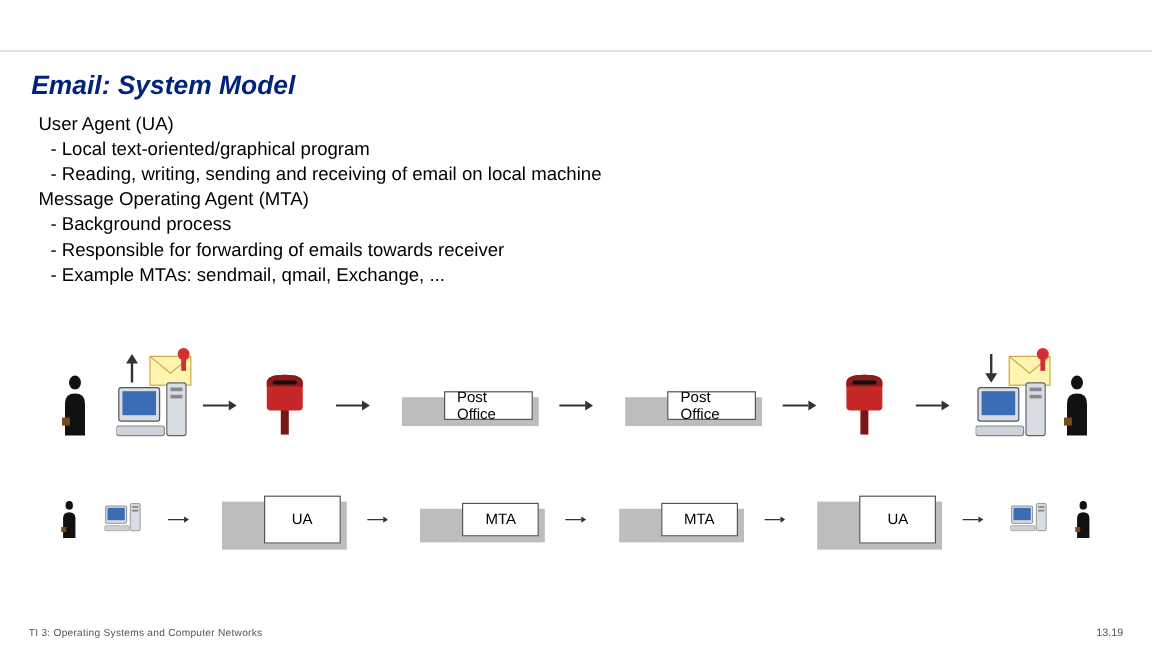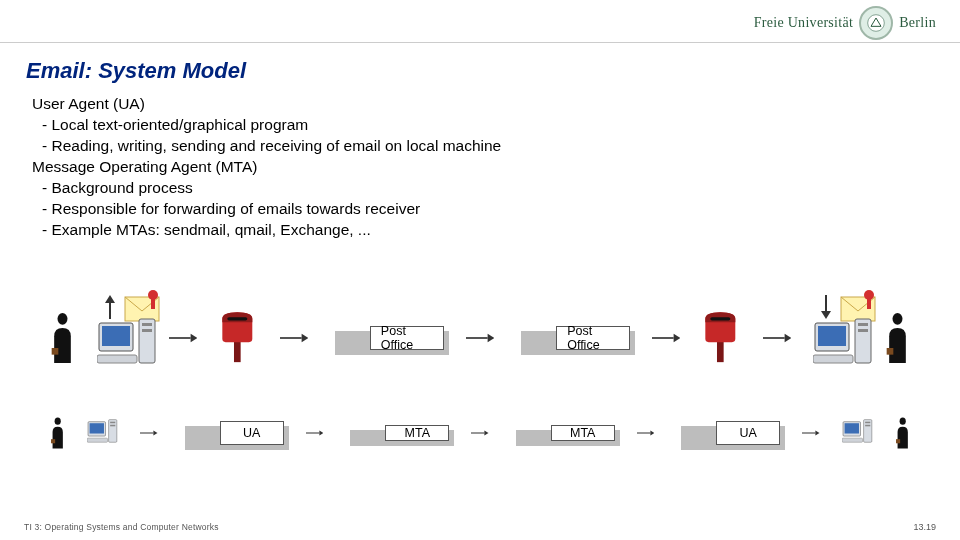--- a/index.html
+++ b/index.html
@@ -30,22 +30,22 @@
 
   .arrow { width:34px; height:14px; display:flex; align-items:center; }
   .arrow svg { width:100%; height:100%; }
 
   .box { position:relative; border:1px solid #555; background:#fff; font-size:12.5px; display:flex; align-items:center; justify-content:center; padding:5px 10px;margin-left:40px; }
   .box-wrap { position:relative; }
   .box-wrap .shadow { position:absolute; top:5px; left:5px; width:100%; height:100%; background:#bdbdbd; }
   .box-wrap .box { position:relative; }
 
   .lbl-po { width:74px; height:24px; }
-  .lbl-ua { width:64px; height:24px; }
-  .lbl-mta { width:64px; height:16px; }
+  .lbl-ua { width:64px; height:40px; }
+  .lbl-mta { width:64px; height:28px; }
 
   
   .person { width:30px; height:64px; }
   .person svg { width:100%; height:100%; }
   .computer { width:60px; height:56px; }
   .computer svg { width:100%; height:100%; }
   .mailbox { width:46px; height:62px; }
   .mailbox svg { width:100%; height:100%; }
   .envelope-pin { width:44px; height:44px; }
   .envelope-pin svg { width:100%; height:100%; }
@@ -60,30 +60,20 @@
 
   
   .footer-left { position:absolute; bottom:8px; left:24px; font-size:8.5px; color:#555; letter-spacing:.2px; }
   .footer-right { position:absolute; bottom:8px; right:24px; font-size:9px; color:#555; }
 </style>
 </head>
 <body>
 
 <div class="page">
 
-  <div class="logo-wrap">
-    <span class="logo-text">Freie Universität</span>
-    <div class="logo-seal">
-      <svg viewBox="0 0 24 24">
-          <circle cx="12" cy="12" r="10" fill="none" stroke="#6a8f7c" stroke-width="1"></circle>
-          <path d="M6 16 L12 6 L18 16 Z" fill="none" stroke="#2b5b3f" stroke-width="1.2"></path>
-        </svg>
-    </div>
-    <span class="logo-text">Berlin</span>
-  </div>
   <div class="logo-rule"></div>
 
   <div class="title">Email: System Model</div>
 
   <div class="body">
     <div class="sec-head">User Agent (UA)</div>
     <div class="bul">Local text-oriented/graphical program</div>
     <div class="bul">Reading, writing, sending and receiving of email on local machine</div>
     <div class="sec-head">Message Operating Agent (MTA)</div>
     <div class="bul">Background process</div>

